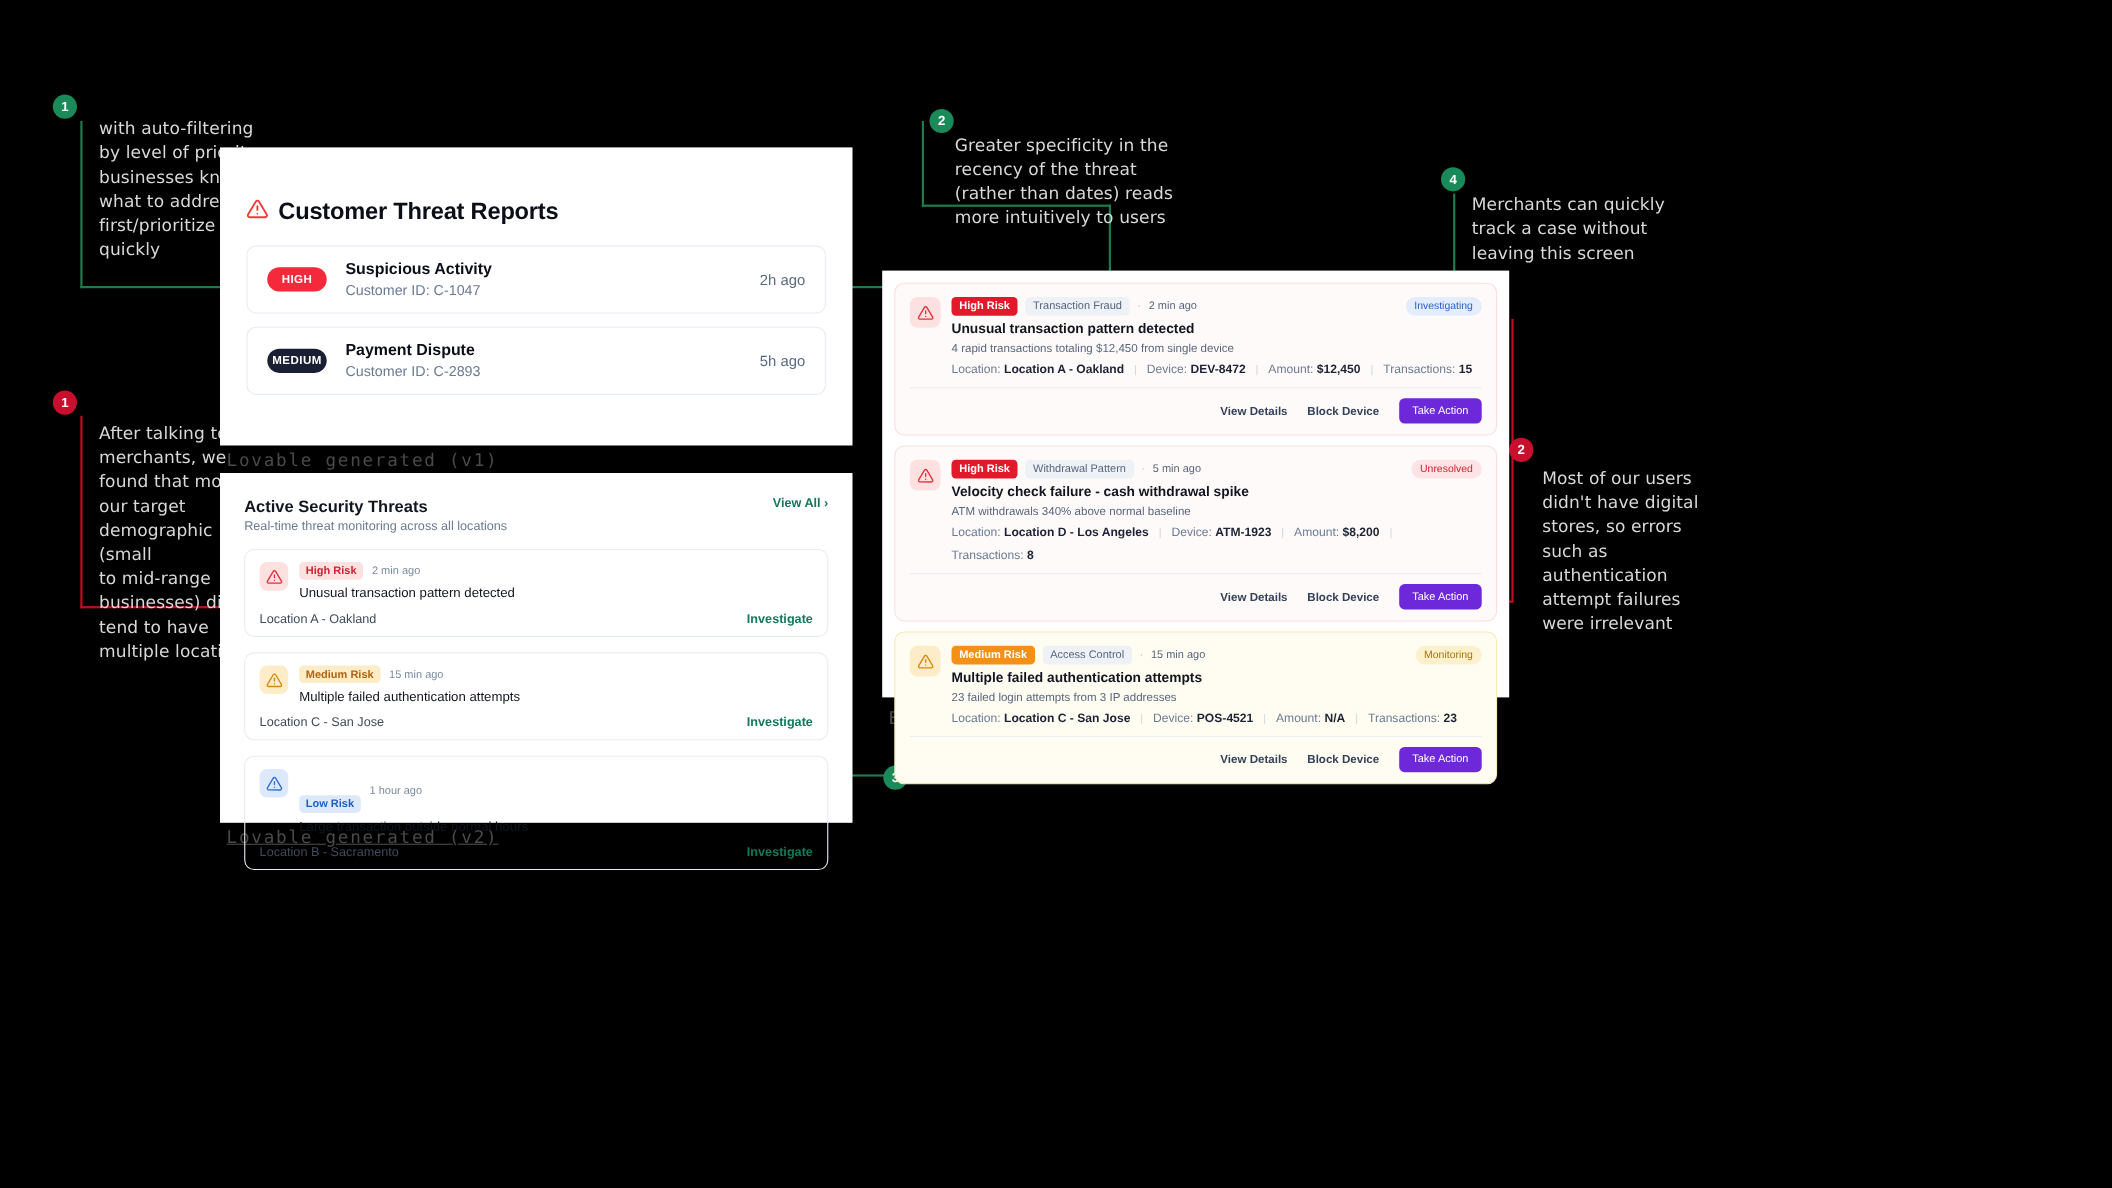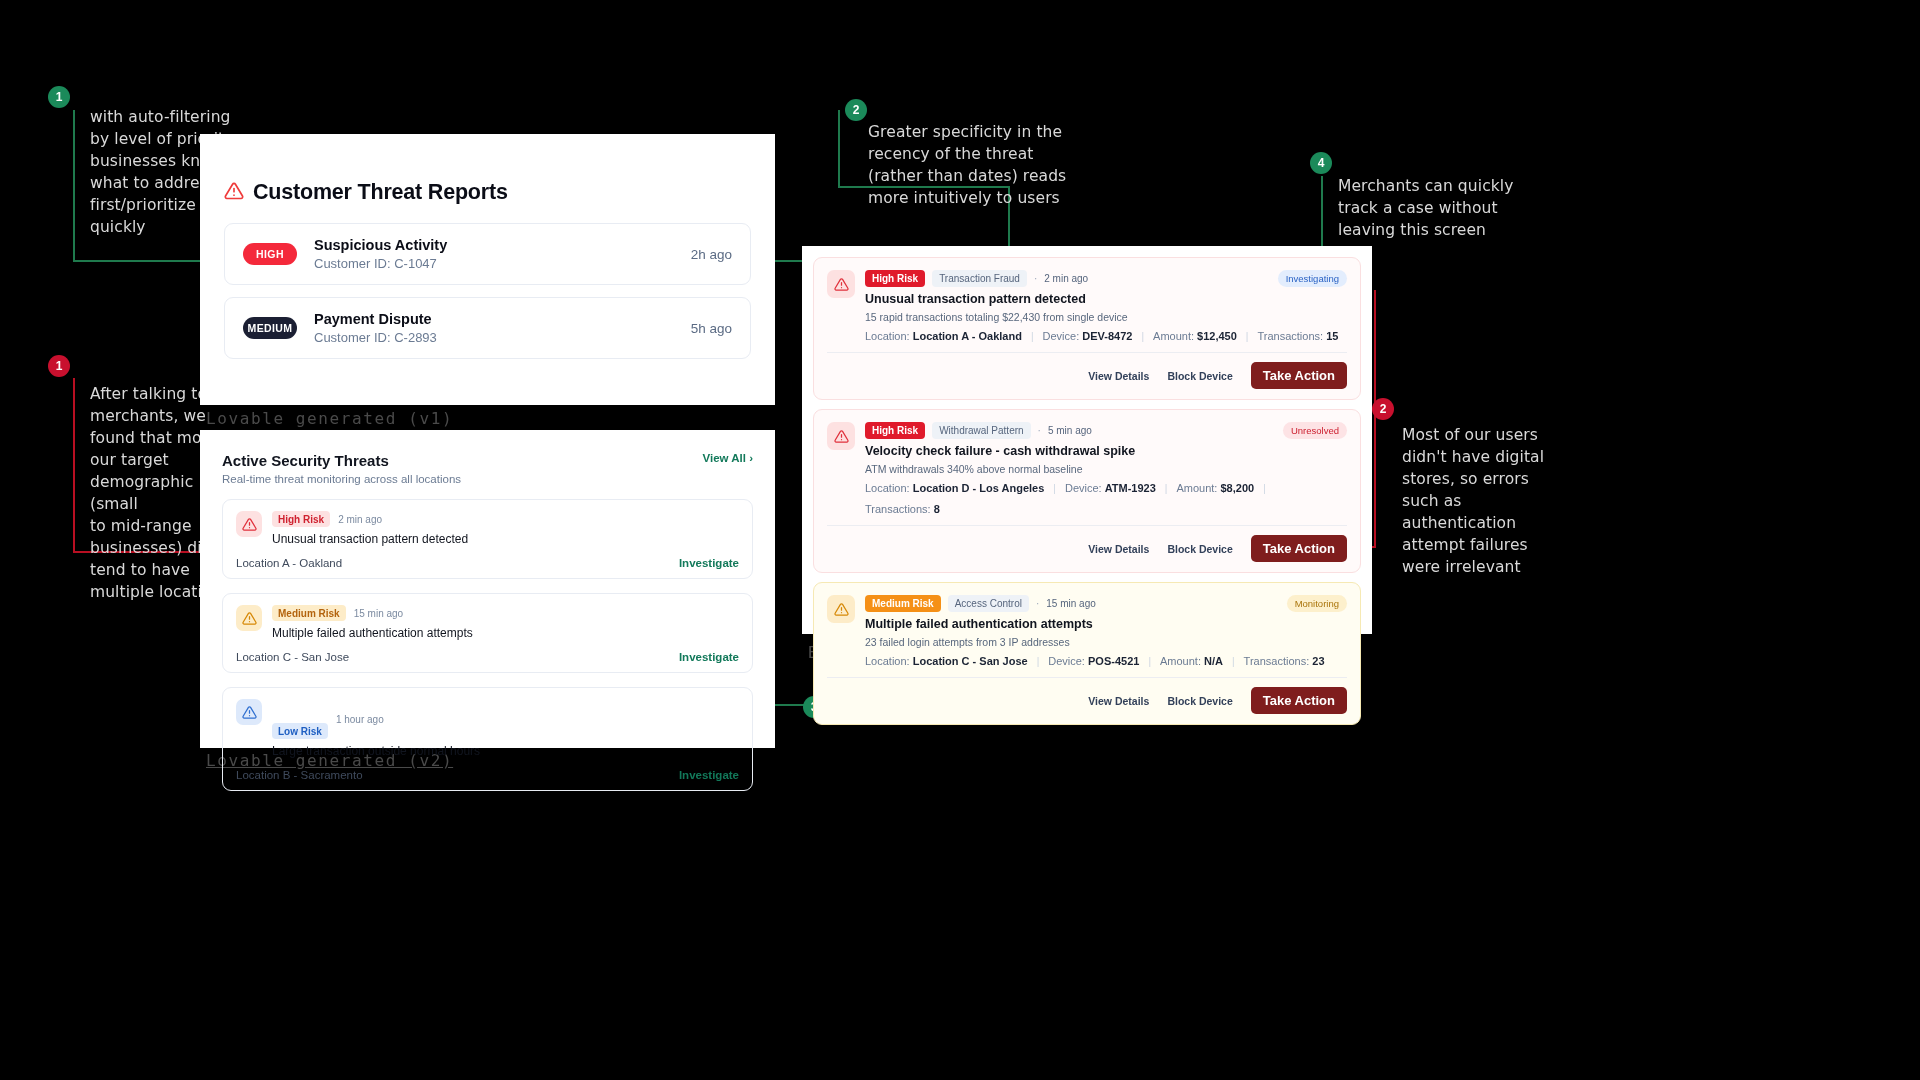--- a/index.html
+++ b/index.html
@@ -118,21 +118,21 @@
   .st-monitoring { background: #fdf0cc; color: #a9740a; }
   .bolt-title { font-size: 12.5px; font-weight: 700; color: #11151f; margin-top: 5px; }
   .bolt-desc { font-size: 10.5px; color: #58677d; margin-top: 5px; }
   .bolt-facts { display: flex; align-items: center; gap: 9px; margin-top: 7px; flex-wrap: wrap; }
   .fact { font-size: 11px; color: #6b7b93; }
   .fact b { color: #1b2334; font-weight: 700; }
   .sep { color: #cdd6e2; font-size: 10px; }
   .bolt-actions { display: flex; justify-content: flex-end; align-items: center; gap: 18px;
                   border-top: 1px solid #ecedf2; margin-top: 10px; padding-top: 9px; }
   .linkbtn { font-size: 10.5px; color: #33415a; font-weight: 600; }
-  .takebtn { font-size: 13px; color: #fff; background: #7f1d1d; padding: 6px 12px; border-radius: 5px; font-weight: 700; }
+  .takebtn { font-size: 10px; color: #fff; background: #6d28d9; padding: 6px 12px; border-radius: 5px; font-weight: 400; }
 </style>
 </head>
 <body>
 
 <div id="stage">
 
   <div class="line" style="left:73px; top:110px; width:2px; height:152px;"></div>
   <div class="line" style="left:73px; top:260px; width:748px; height:2px;"></div>
 
   <div class="line-red" style="left:73px; top:378px; width:2px; height:175px;"></div>
@@ -327,21 +327,21 @@
             </span>
             <span class="bolt-body">
               <span class="bolt-metarow">
                 <span class="rchip rchip-high">High Risk</span>
                 <span class="tchip">Transaction Fraud</span>
                 <span class="dot">·</span>
                 <span class="bolt-ago">2 min ago</span>
                 <span class="status-chip st-investigating">Investigating</span>
               </span>
               <span class="bolt-title" style="display:block">Unusual transaction pattern detected</span>
-              <span class="bolt-desc" style="display:block">15 rapid transactions totaling $22,430 from single device</span>
+              <span class="bolt-desc" style="display:block">4 rapid transactions totaling $12,450 from single device</span>
               <span class="bolt-facts">
                 <span class="fact"><span>Location:</span> <b>Location A - Oakland</b></span>
                 <span class="sep">|</span>
                 <span class="fact"><span>Device:</span> <b>DEV-8472</b></span>
                 <span class="sep">|</span>
                 <span class="fact"><span>Amount:</span> <b>$12,450</b></span>
                 <span class="sep">|</span>
                 <span class="fact"><span>Transactions:</span> <b>15</b></span>
               </span>
             </span>

